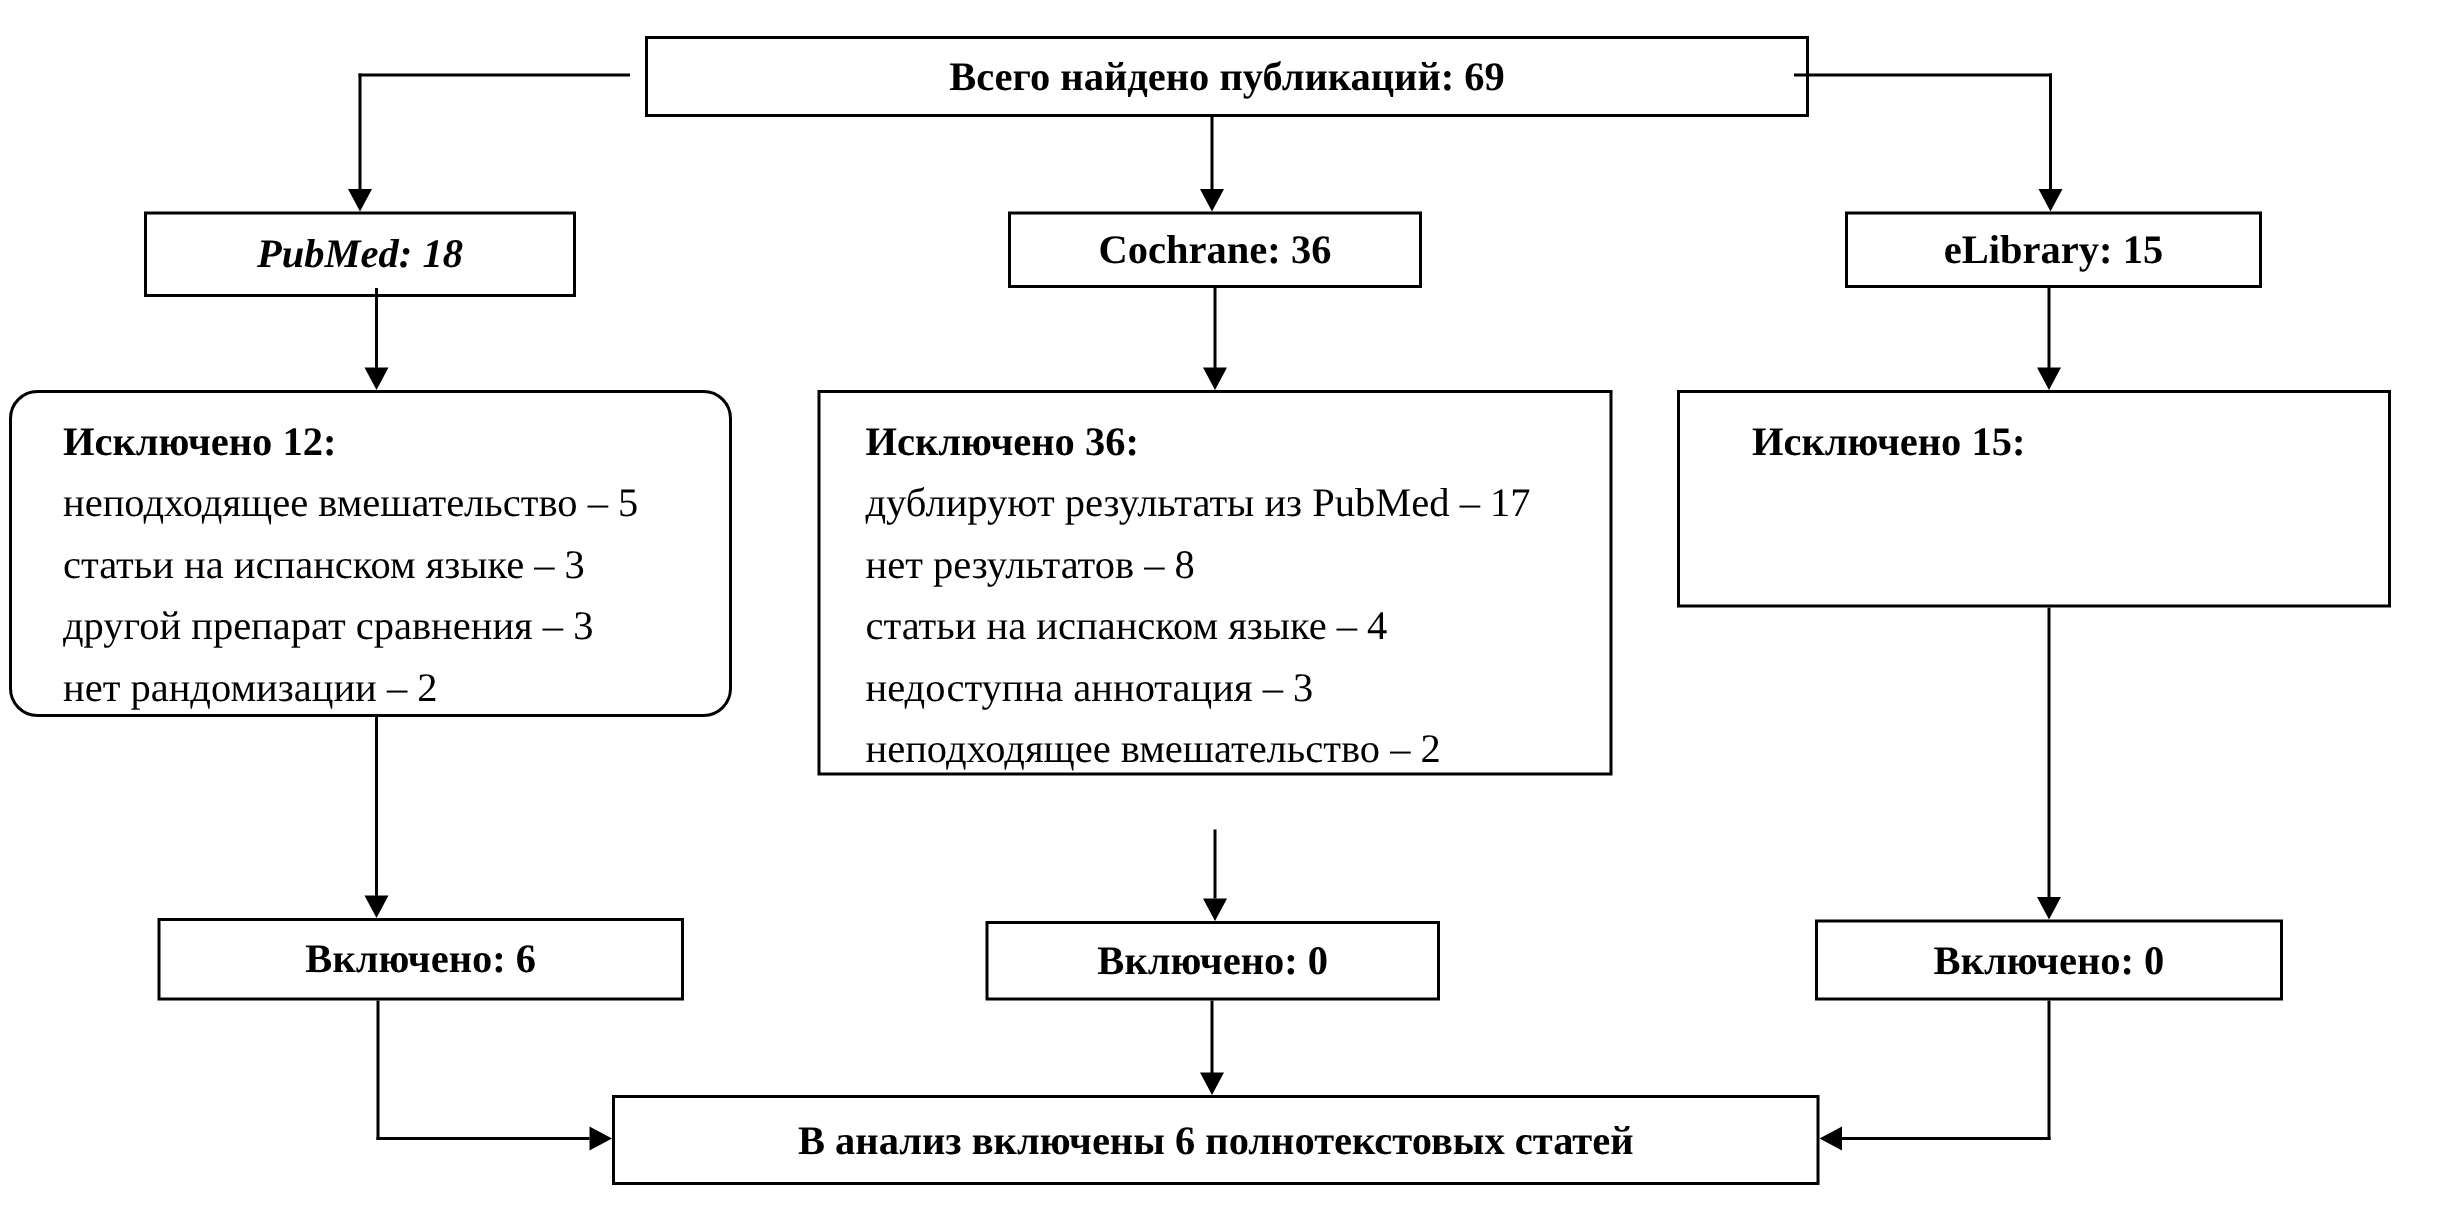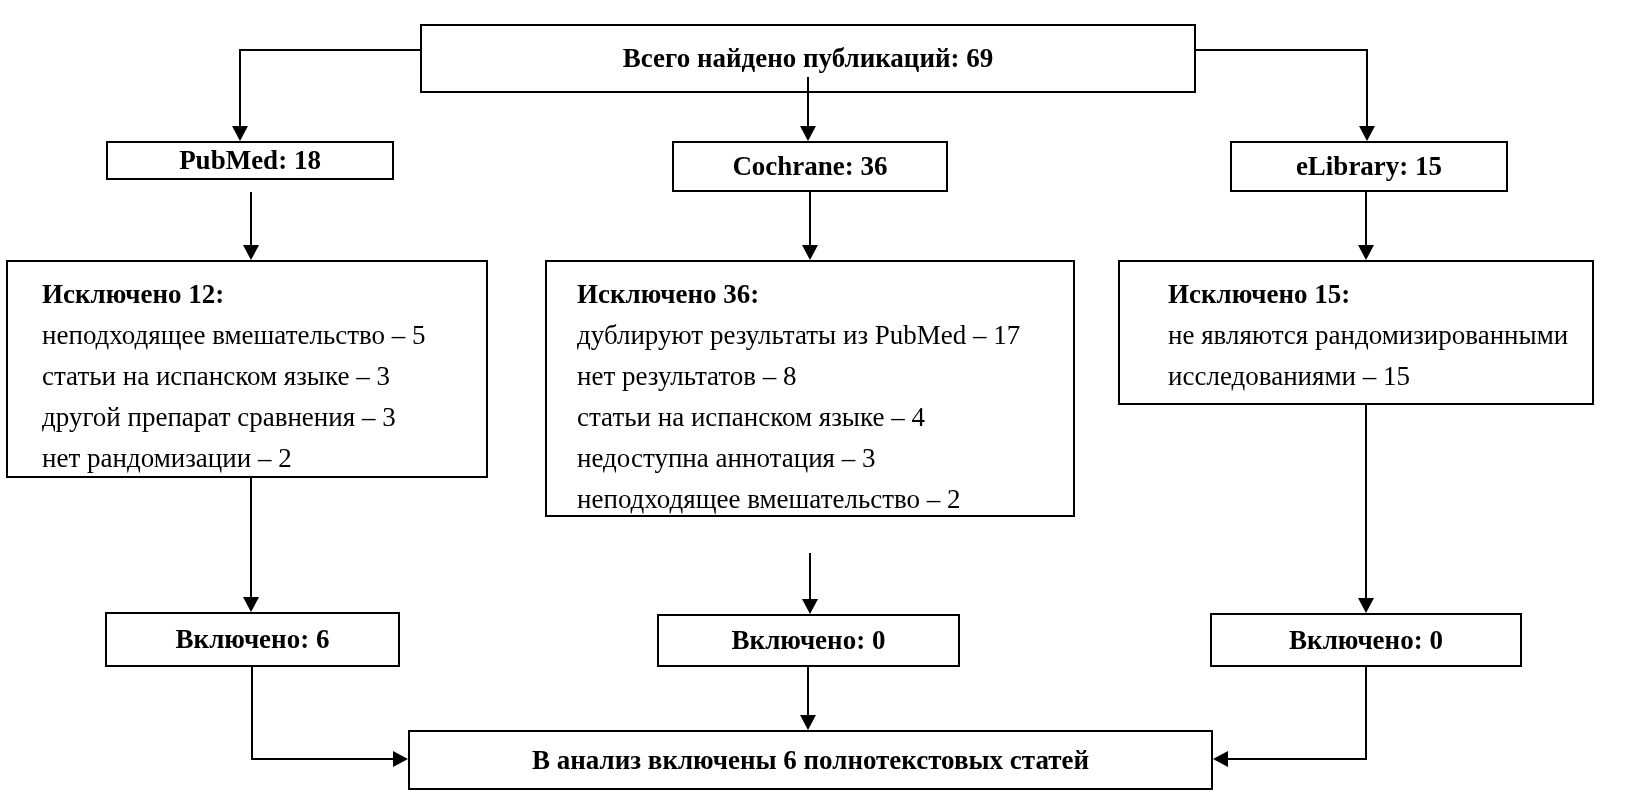--- a/index.html
+++ b/index.html
@@ -25,38 +25,38 @@
     font-weight: bold;
     font-size: 27px;
   }
   .list-box {
     display: block;
     text-align: left;
     font-size: 27px;
     line-height: 41px;
     padding: 12px 14px 12px 30px;
   }
-  .list-box.pad-wide { padding-left: 34px; }
+  .list-box.pad-wide { padding-left: 34px; border-radius: 19px; }
   .list-title { font-weight: bold; }
   .hline, .vline { position: absolute; background: #000; }
   .hline { height: 2px; }
   .vline { width: 2px; }
   .arrow { position: absolute; width: 0; height: 0; }
   .arrow-down  { border-left: 8px solid transparent; border-right: 8px solid transparent; border-top: 15px solid #000; }
   .arrow-right { border-top: 8px solid transparent; border-bottom: 8px solid transparent; border-left: 15px solid #000; }
   .arrow-left  { border-top: 8px solid transparent; border-bottom: 8px solid transparent; border-right: 15px solid #000; }
 </style>
 </head>
 <body>
 
 <div class="canvas">
 
-  <div class="box single" style="left:420px; top:24px; width:776px; height:69px;">Всего найдено публикаций: 69</div>
+  <div class="box single" style="left:430px; top:24px; width:776px; height:54px;">Всего найдено публикаций: 69</div>
 
-  <div class="box single" style="left:106px; top:141px; width:288px; height:39px;">PubMed: 18</div>
+  <div class="box single" style="left:96px; top:141px; width:288px; height:57px;font-style:italic;">PubMed: 18</div>
 
   <div class="box single" style="left:672px; top:141px; width:276px; height:51px;">Cochrane: 36</div>
 
   <div class="box single" style="left:1230px; top:141px; width:278px; height:51px;">eLibrary: 15</div>
 
   <div class="box list-box pad-wide" style="left:6px; top:260px; width:482px; height:218px;">
     <div class="list-title">Исключено 12:</div>
     <div class="list-item">неподходящее вмешательство – 5</div>
     <div class="list-item">статьи на испанском языке – 3</div>
     <div class="list-item">другой препарат сравнения – 3</div>
@@ -67,24 +67,23 @@
     <div class="list-title">Исключено 36:</div>
     <div class="list-item">дублируют результаты из PubMed – 17</div>
     <div class="list-item">нет результатов – 8</div>
     <div class="list-item">статьи на испанском языке – 4</div>
     <div class="list-item">недоступна аннотация – 3</div>
     <div class="list-item">неподходящее вмешательство – 2</div>
   </div>
 
   <div class="box list-box" style="left:1118px; top:260px; width:476px; height:145px;padding-left:48px;">
     <div class="list-title">Исключено 15:</div>
-    <div class="list-item">не являются рандомизированными исследованиями – 15</div>
   </div>
 
-  <div class="box single" style="left:105px; top:612px; width:295px; height:55px;">Включено: 6</div>
+  <div class="box single" style="left:105px; top:612px; width:351px; height:55px;">Включено: 6</div>
 
   <div class="box single" style="left:657px; top:614px; width:303px; height:53px;">Включено: 0</div>
 
   <div class="box single" style="left:1210px; top:613px; width:312px; height:54px;">Включено: 0</div>
 
   <div class="box single" style="left:408px; top:730px; width:805px; height:60px;">В анализ включены 6 полнотекстовых статей</div>
 
   <div class="hline" style="left:239px; top:49px; width:181px;"></div>
   <div class="vline" style="left:239px; top:49px; height:78px;"></div>
   <div class="arrow arrow-down" style="left:232px; top:126px;"></div>

